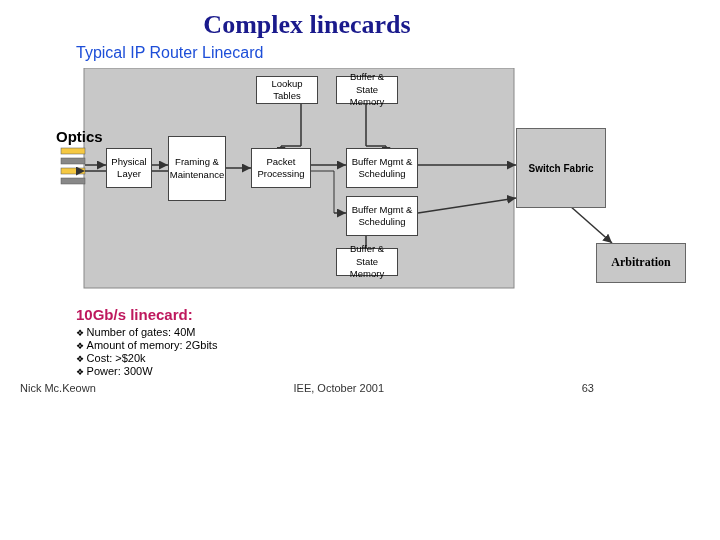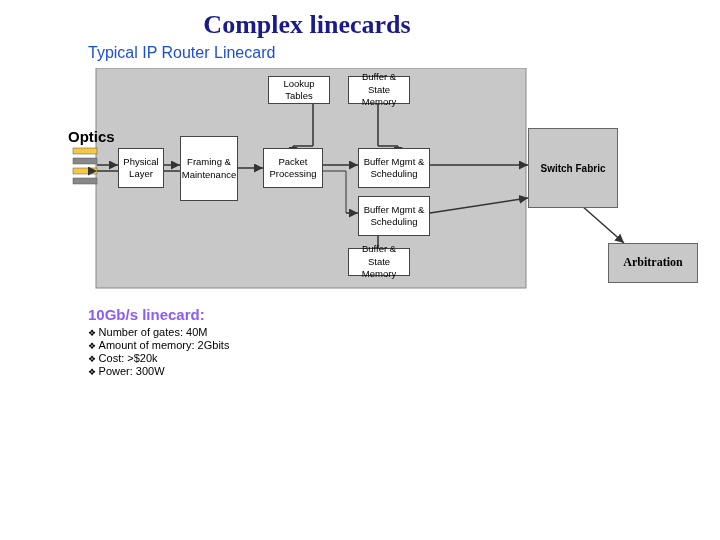--- a/index.html
+++ b/index.html
@@ -8,21 +8,21 @@
       height: 540px;
       background: #fff;
       font-family: Arial, sans-serif;
       overflow: hidden;
       position: relative;
     }
 
     .page {
       width: 614px;
       height: 540px;
-      padding: 10px 28px;
+      padding: 10px 16px;
       display: flex;
       flex-direction: column;
     }
 
     .main-title {
       text-align: center;
       font-size: 26px;
       font-weight: bold;
       color: #1a1a8c;
       margin-bottom: 4px;
@@ -40,21 +40,21 @@
 
     
     .info-section {
       margin-top: 8px;
       margin-left: 60px;
     }
 
     .info-title {
       font-size: 15px;
       font-weight: bold;
-      color: #8b5cf6;
+      color: #be185d;
       margin-bottom: 3px;
     }
 
     .info-list {
       list-style: none;
       font-size: 11px;
       color: #000;
     }
 
     .info-list li {
@@ -217,13 +217,18 @@
   <div class="info-section">
     <div class="info-title">10Gb/s linecard:</div>
     <ul class="info-list">
       <li>Number of gates: 40M</li>
       <li>Amount of memory: 2Gbits</li>
       <li>Cost: &gt;$20k</li>
       <li>Power: 300W</li>
     </ul>
   </div>
 
+  <div class="footer">
+    <span>Nick Mc.Keown</span>
+    <span>IEE, October 2001</span>
+    <span>63</span>
+  </div>
 </div>
 
 </body></html>

